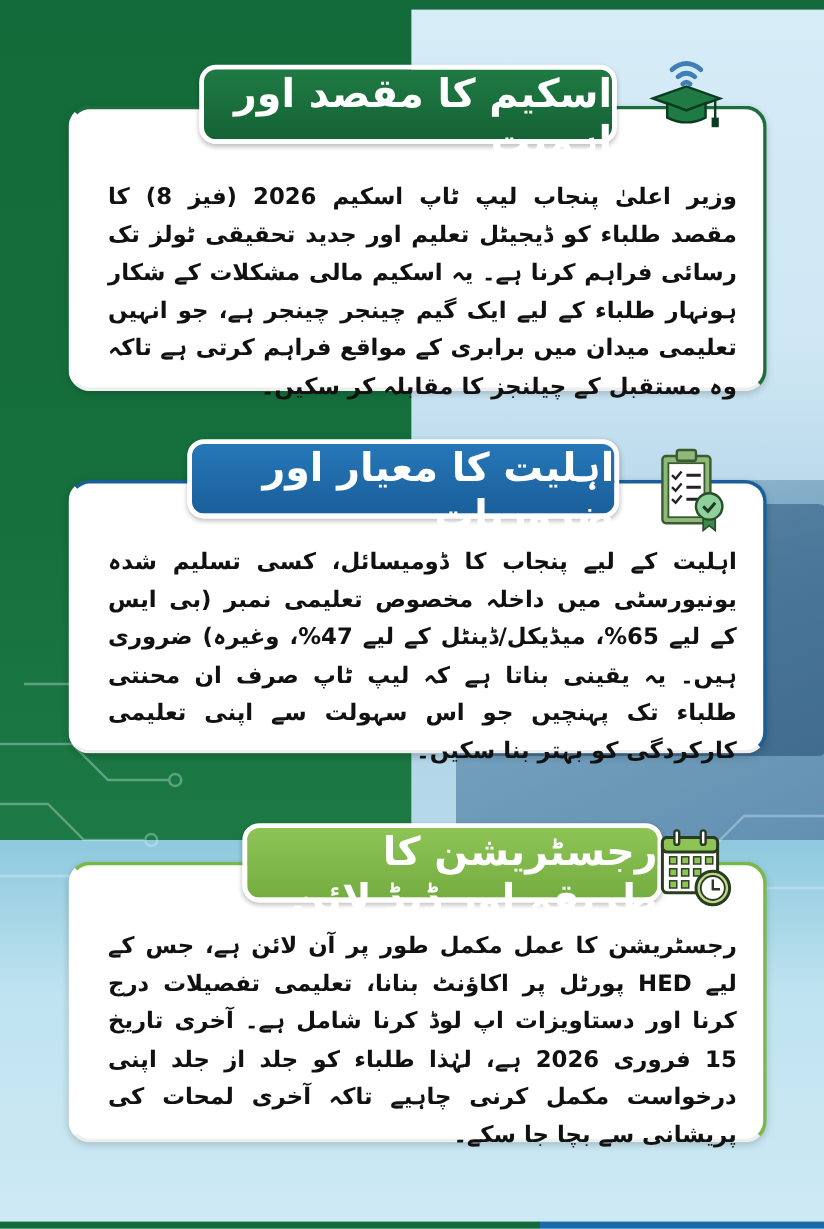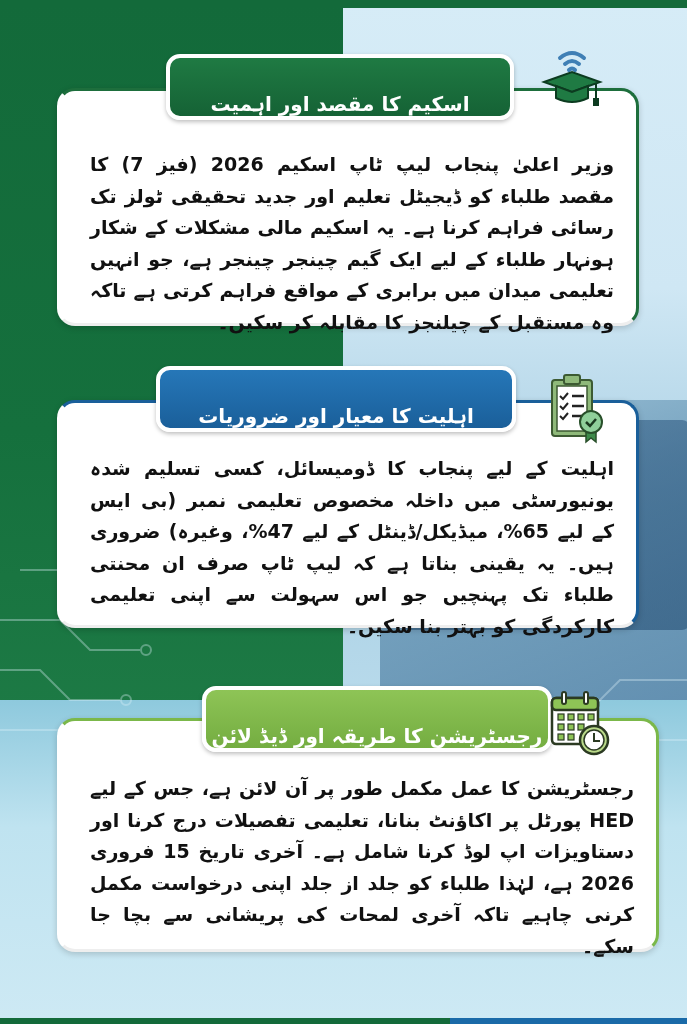--- a/index.html
+++ b/index.html
@@ -17,25 +17,25 @@
   .circuit { position:absolute; left:0; top:380px; width:687px; height:420px; opacity:.35; }
   .bg-bottom { position:absolute; left:0; top:700px; width:687px; height:318px;
     background:linear-gradient(180deg,#8ec9dd 0%,#bfe3f0 40%,#cde9f4 100%); }
   .foot-green { position:absolute; left:0; bottom:0; width:450px; height:6px; background:#136a3a; }
   .foot-blue { position:absolute; right:0; bottom:0; width:237px; height:6px; background:#1a6aa8; }
 
   .card { position:absolute; left:57px; width:576px; background:#fff; border-radius:18px;
     box-shadow:0 2px 6px rgba(0,0,0,.18); }
   .card.green { border:3px solid #1d6e3c; border-left-color:#fff; border-bottom-color:#eee; }
   .card.blue { border:3px solid #1a5f9a; border-left-color:#fff; border-bottom-color:#eee; }
-  .card.lime { border:3px solid #7bb84a; border-left-color:#fff; border-bottom-color:#eee;padding-left:20px; }
+  .card.lime { border:3px solid #7bb84a; border-left-color:#fff; border-bottom-color:#eee; }
 
   .pill { position:absolute; height:58px; border-radius:14px; border:4px solid #fff;
-    box-shadow:0 2px 4px rgba(0,0,0,.25); display:flex; align-items:flex-end; justify-content:center;
-    color:#fff; font-weight:bold; font-size:20px; direction:rtl; font-family:"DejaVu Sans", sans-serif; }
+    box-shadow:0 2px 4px rgba(0,0,0,.25); display:flex; align-items:flex-start; justify-content:center;
+    color:#fff; font-weight:bold; font-size:33px; direction:rtl; font-family:"DejaVu Sans", sans-serif; }
   .pill.green { background:linear-gradient(180deg,#1f7a43,#156235); }
   .pill.blue { background:linear-gradient(180deg,#2677b8,#1a5f9a); }
   .pill.lime { background:linear-gradient(180deg,#8ec456,#74ad41); }
 
   .text { position:absolute; left:30px; right:22px; direction:rtl; text-align:justify;
     text-align-last:right; color:#111; font-size:19px; line-height:31.5px; font-weight:bold;
     font-family:"DejaVu Sans", sans-serif; }
   .icon { position:absolute; width:64px; height:64px; }
 </style>
 </head>
@@ -59,21 +59,21 @@
     <path d="M687 360 L640 360 L610 390"></path>
     <path d="M20 190 L80 190 L110 160"></path>
       <circle cx="114" cy="156" r="5"></circle>
   </g>
 </svg>
 <div class="foot-green"></div>
 <div class="foot-blue"></div>
 
 <section>
   <div class="card green" style="top:88px;height:232px;">
-    <div class="text" style="top:58px;">وزیر اعلیٰ پنجاب لیپ ٹاپ اسکیم 2026 (فیز 7) کا مقصد طلباء کو ڈیجیٹل تعلیم اور جدید تحقیقی ٹولز تک رسائی فراہم کرنا ہے۔ یہ اسکیم مالی مشکلات کے شکار ہونہار طلباء کے لیے ایک گیم چینجر چینجر ہے، جو انہیں تعلیمی میدان میں برابری کے مواقع فراہم کرتی ہے تاکہ وہ مستقبل کے چیلنجز کا مقابلہ کر سکیں۔</div>
+    <div class="text" style="top:58px;">وزیر اعلیٰ پنجاب لیپ ٹاپ اسکیم 2026 (فیز 8) کا مقصد طلباء کو ڈیجیٹل تعلیم اور جدید تحقیقی ٹولز تک رسائی فراہم کرنا ہے۔ یہ اسکیم مالی مشکلات کے شکار ہونہار طلباء کے لیے ایک گیم چینجر چینجر ہے، جو انہیں تعلیمی میدان میں برابری کے مواقع فراہم کرتی ہے تاکہ وہ مستقبل کے چیلنجز کا مقابلہ کر سکیں۔</div>
   </div>
   <div class="pill green" style="left:166px;top:54px;width:340px;">
     <span>اسکیم کا مقصد اور اہمیت</span>
   </div>
   <svg class="icon" style="left:540px;top:44px;" viewBox="0 0 64 64">
     <path d="M20 14 Q32 4 44 14" fill="none" stroke="#3f7fb5" stroke-width="4" stroke-linecap="round"></path>
     <path d="M25 20 Q32 14 39 20" fill="none" stroke="#3f7fb5" stroke-width="4" stroke-linecap="round"></path>
     <path d="M29 26 Q32 23 35 26" fill="none" stroke="#3f7fb5" stroke-width="4" stroke-linecap="round"></path>
     <polygon points="4,38 32,28 60,38 32,48" fill="#1f7a43" stroke="#0c3b20" stroke-width="2"></polygon>
     <path d="M16 42 L16 54 Q32 62 48 54 L48 42 L32 48 Z" fill="#1f7a43" stroke="#0c3b20" stroke-width="2"></path>

